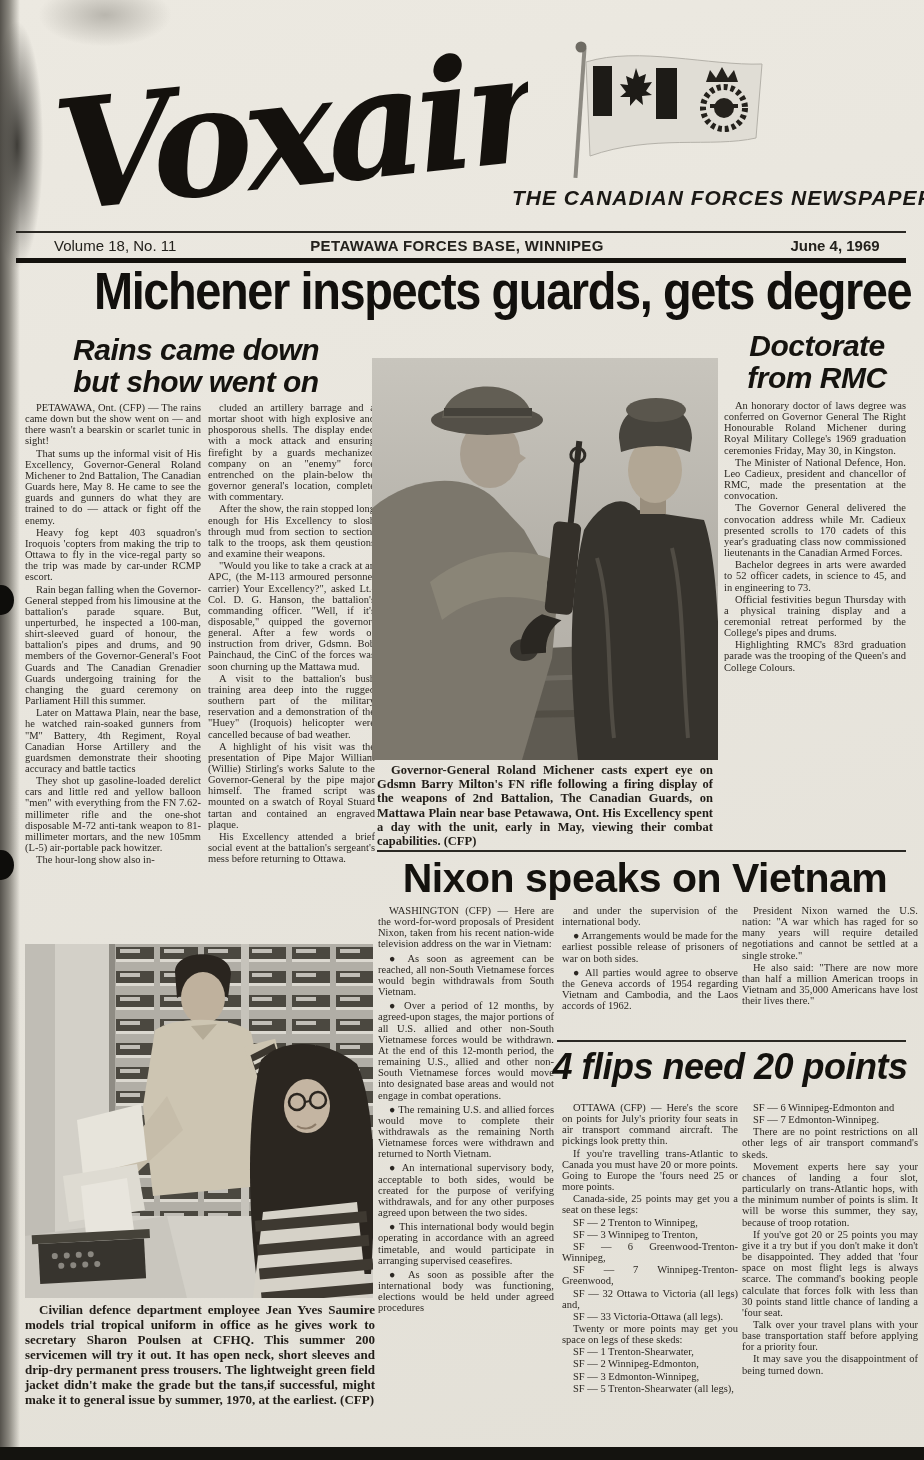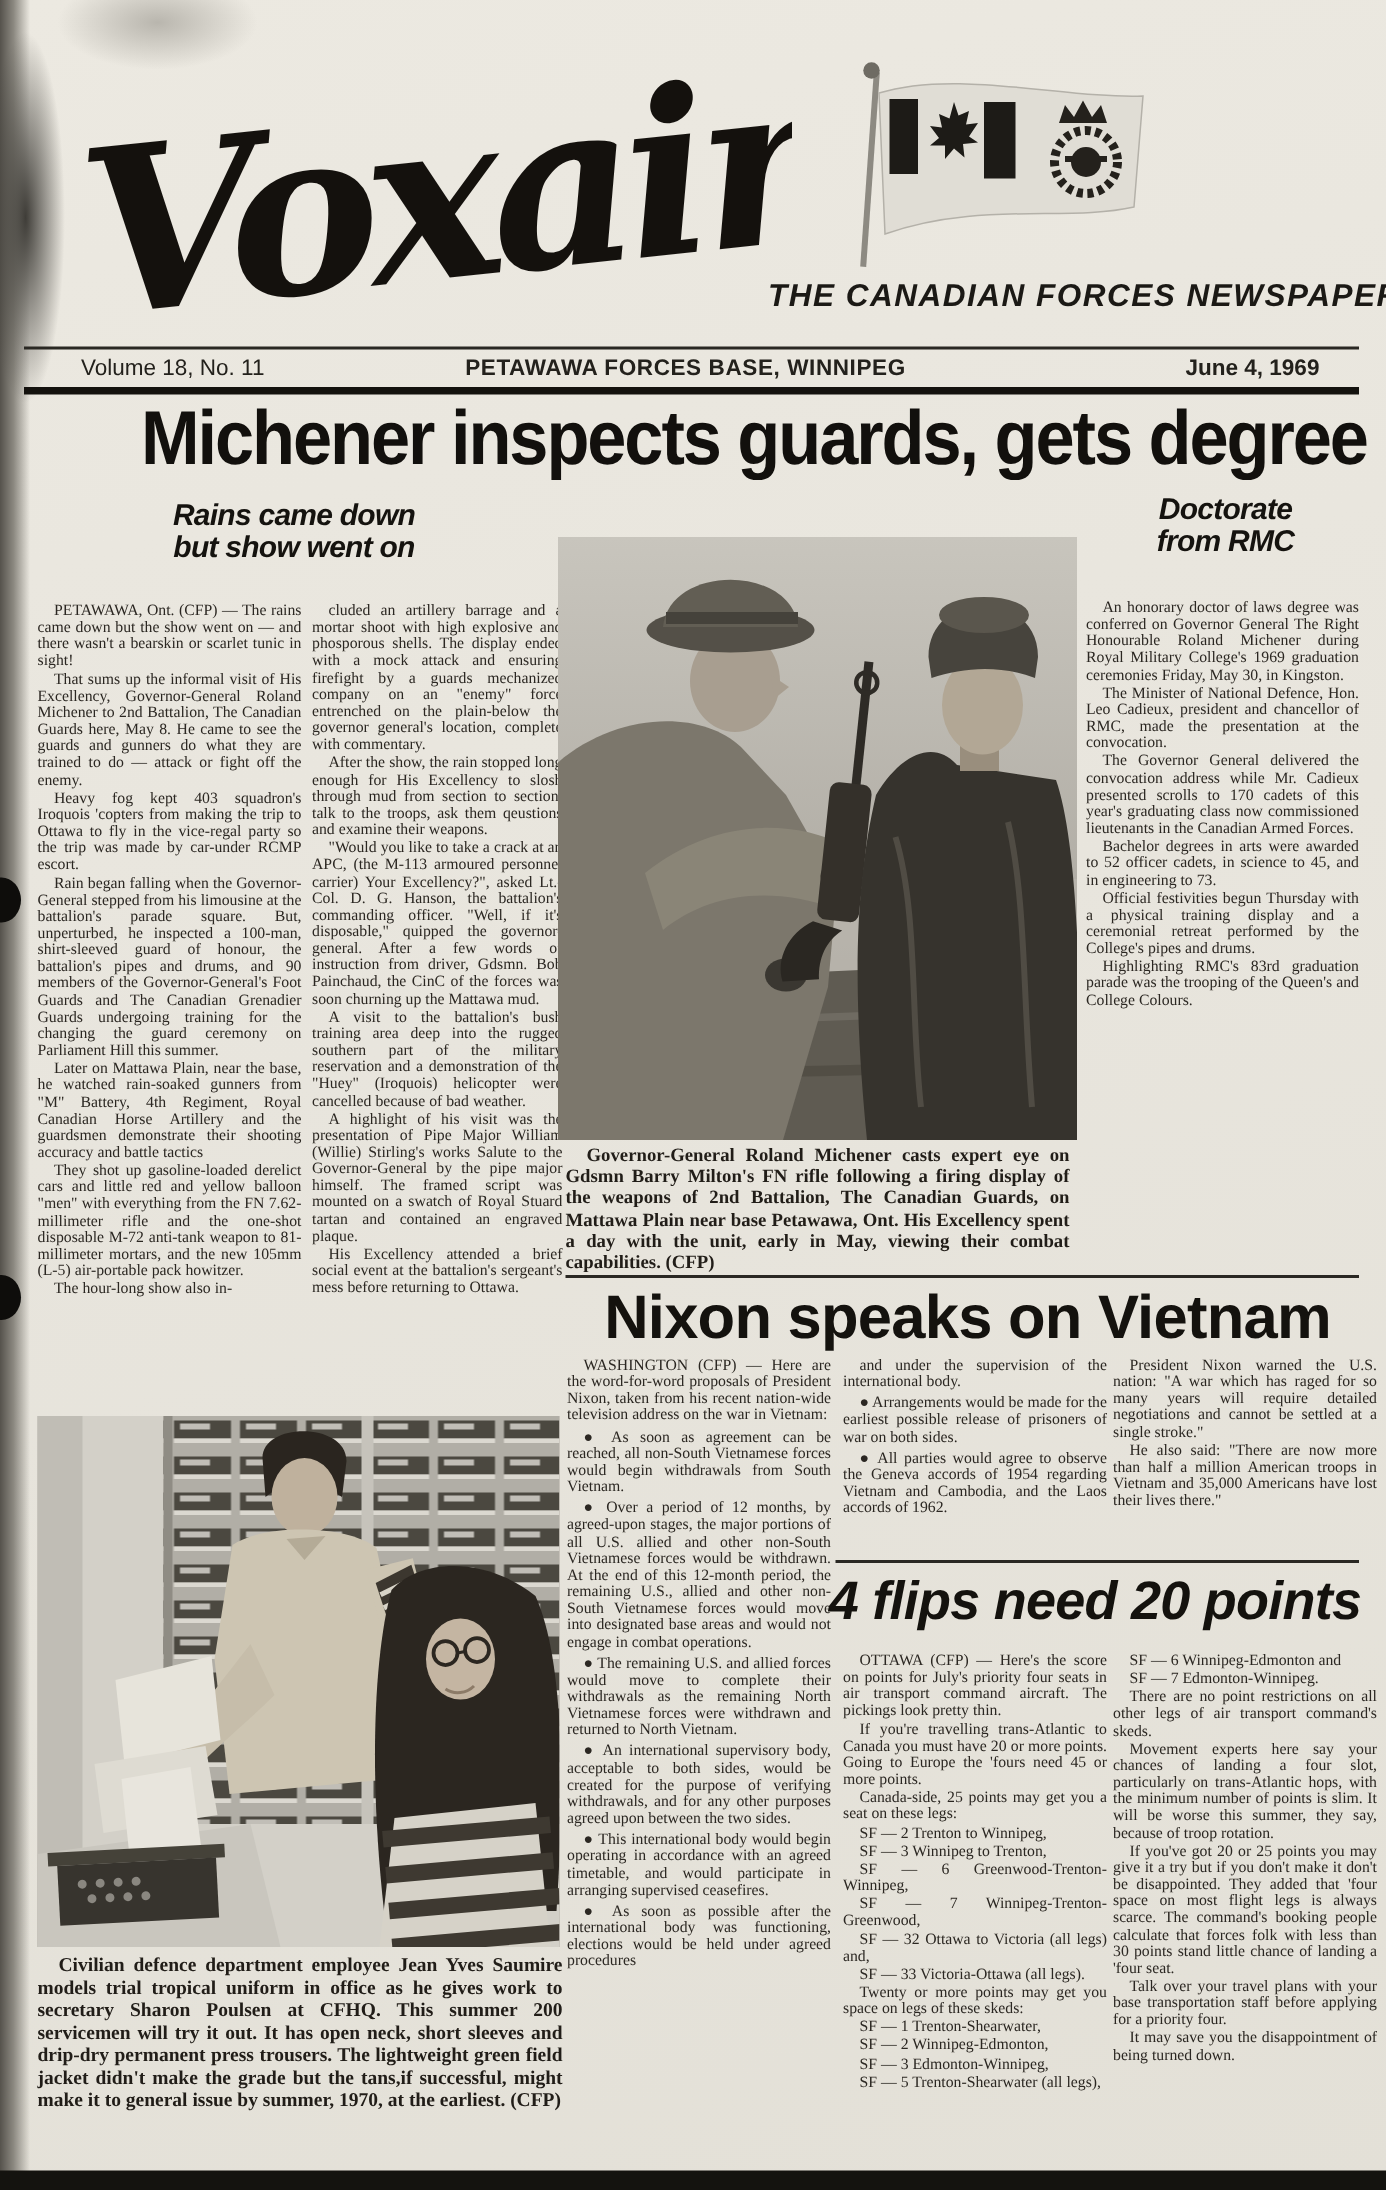--- a/index.html
+++ b/index.html
@@ -25,21 +25,21 @@
         font-size:15px;color:#23211c;}
   .dl-vol{left:54px;width:220px;text-align:left;}
   .dl-base{left:262px;width:390px;text-align:center;font-weight:bold;letter-spacing:.4px;}
   .dl-date{left:770px;width:130px;text-align:center;font-weight:bold;}
   
   .headline-main{position:absolute;left:62px;top:262px;width:800px;text-align:center;
         font-family:"Liberation Sans",sans-serif;font-weight:bold;font-size:51px;
         letter-spacing:-1.5px;color:#12100d;white-space:nowrap;
         transform:scaleX(.92);transform-origin:center;}
   .subhead{position:absolute;font-family:"Liberation Sans",sans-serif;font-weight:bold;
-        font-style:italic;font-size:20px;line-height:1.07;text-align:center;
+        font-style:italic;font-size:30px;line-height:1.07;text-align:center;
         color:#15130f;letter-spacing:-.5px;}
   .sub-rains{left:62px;top:334px;width:268px;}
   .sub-doc{left:724px;top:330px;width:186px;}
   .headline-nixon{position:absolute;left:382px;top:855px;width:526px;text-align:center;
         font-family:"Liberation Sans",sans-serif;font-weight:bold;font-size:41px;
         letter-spacing:-.5px;color:#14120e;white-space:nowrap;}
   .headline-flips{position:absolute;left:550px;top:1046px;width:360px;text-align:center;
         font-family:"Liberation Sans",sans-serif;font-weight:bold;font-style:italic;
         font-size:36px;letter-spacing:-.5px;color:#14120e;white-space:nowrap;}
   
@@ -196,21 +196,21 @@
     </div>
   <div class="col" style="left:742px;top:905px;width:176px;">
       <p class="para">President Nixon warned the U.S. nation: "A war which has raged for so many years will require detailed negotiations and cannot be settled at a single stroke."</p>
       <p class="para">He also said: "There are now more than half a million American troops in Vietnam and 35,000 Americans have lost their lives there."</p>
     </div>
   <div class="rule-thin" style="left:557px;top:1040px;width:349px;height:2px;"></div>
 
   <div class="headline-flips">4 flips need 20 points</div>
   <div class="col" style="left:562px;top:1102px;width:176px;">
       <p class="para">OTTAWA (CFP) — Here's the score on points for July's priority four seats in air transport command aircraft. The pickings look pretty thin.</p>
-      <p class="para">If you're travelling trans-Atlantic to Canada you must have 20 or more points. Going to Europe the 'fours need 45 or more points.</p>
+      <p class="para">If you're travelling trans-Atlantic to Canada you must have 20 or more points. Going to Europe the 'fours need 25 or more points.</p>
       <p class="para">Canada-side, 25 points may get you a seat on these legs:</p>
       <p class="para">SF — 2 Trenton to Winnipeg,</p>
       <p class="para">SF — 3 Winnipeg to Trenton,</p>
       <p class="para">SF — 6 Greenwood-Trenton-Winnipeg,</p>
       <p class="para">SF — 7 Winnipeg-Trenton-Greenwood,</p>
       <p class="para">SF — 32 Ottawa to Victoria (all legs) and,</p>
       <p class="para">SF — 33 Victoria-Ottawa (all legs).</p>
       <p class="para">Twenty or more points may get you space on legs of these skeds:</p>
       <p class="para">SF — 1 Trenton-Shearwater,</p>
       <p class="para">SF — 2 Winnipeg-Edmonton,</p>

